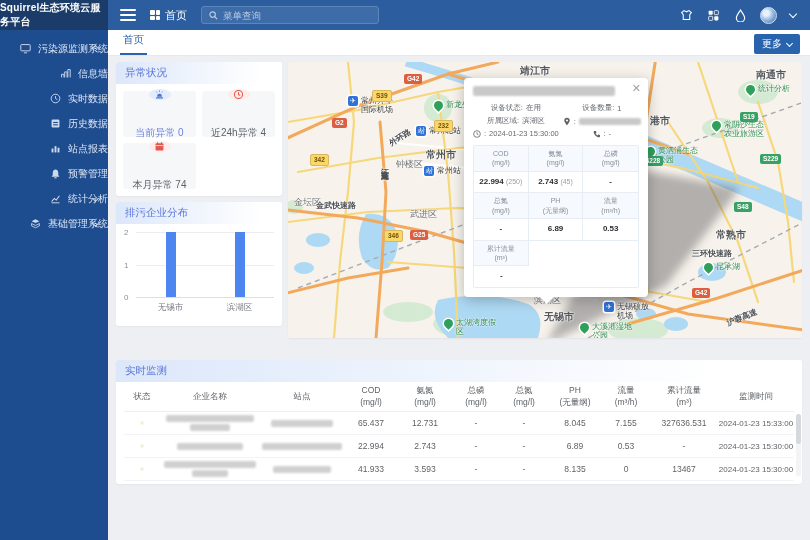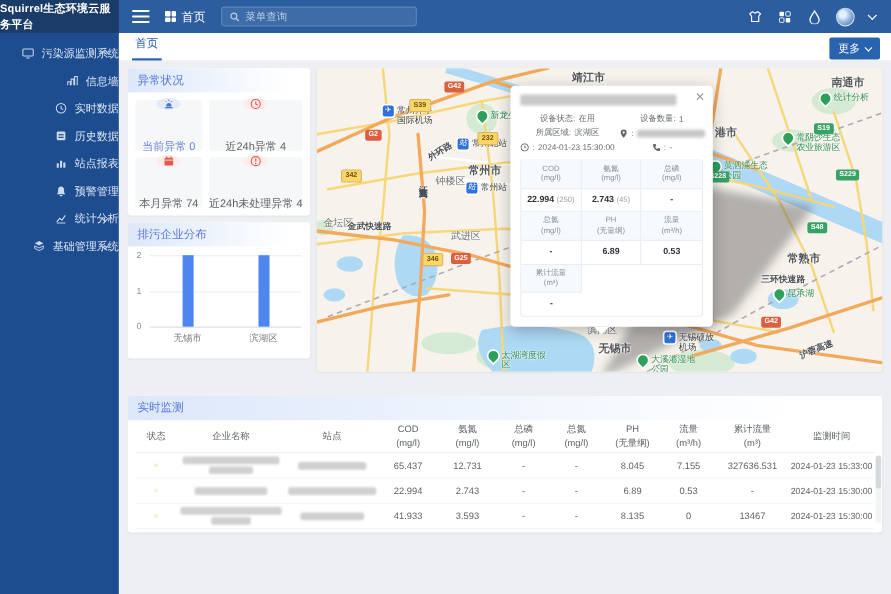--- a/index.html
+++ b/index.html
@@ -269,30 +269,20 @@
             <div class="card">
               <span class="c-ico red">
                   <svg width="11" height="11" viewBox="0 0 14 14">
                     <rect x="2" y="3" width="10" height="9" rx="1.2" fill="currentColor"></rect>
                     <line x1="4.5" y1="1.5" x2="4.5" y2="4" stroke="currentColor" stroke-width="1.4"></line>
                     <line x1="9.5" y1="1.5" x2="9.5" y2="4" stroke="currentColor" stroke-width="1.4"></line>
                     <line x1="2" y1="5.8" x2="12" y2="5.8" stroke="#fdecea" stroke-width="1"></line>
                   </svg>
                 </span>
               <span class="c-label"><span>本月异常</span> <span>74</span></span>
-            </div>
-            <div class="card">
-              <span class="c-ico red">
-                  <svg width="11" height="11" viewBox="0 0 14 14">
-                    <circle cx="7" cy="7" r="5.2" fill="none" stroke="currentColor" stroke-width="1.3"></circle>
-                    <line x1="7" y1="3.8" x2="7" y2="7.6" stroke="currentColor" stroke-width="1.4"></line>
-                    <circle cx="7" cy="9.8" r=".9" fill="currentColor"></circle>
-                  </svg>
-                </span>
-              <span class="c-label"><span>近24h未处理异常</span> <span>4</span></span>
             </div>
           </div>
         </section>
 
         <section class="panel chart-panel">
           <div class="p-head">排污企业分布</div>
           <div class="chart-body">
             <div class="plot">
                 <span class="ytick" style="top: 100%;">0</span>
                 <div class="gridline" style="top: 50%;"></div>

